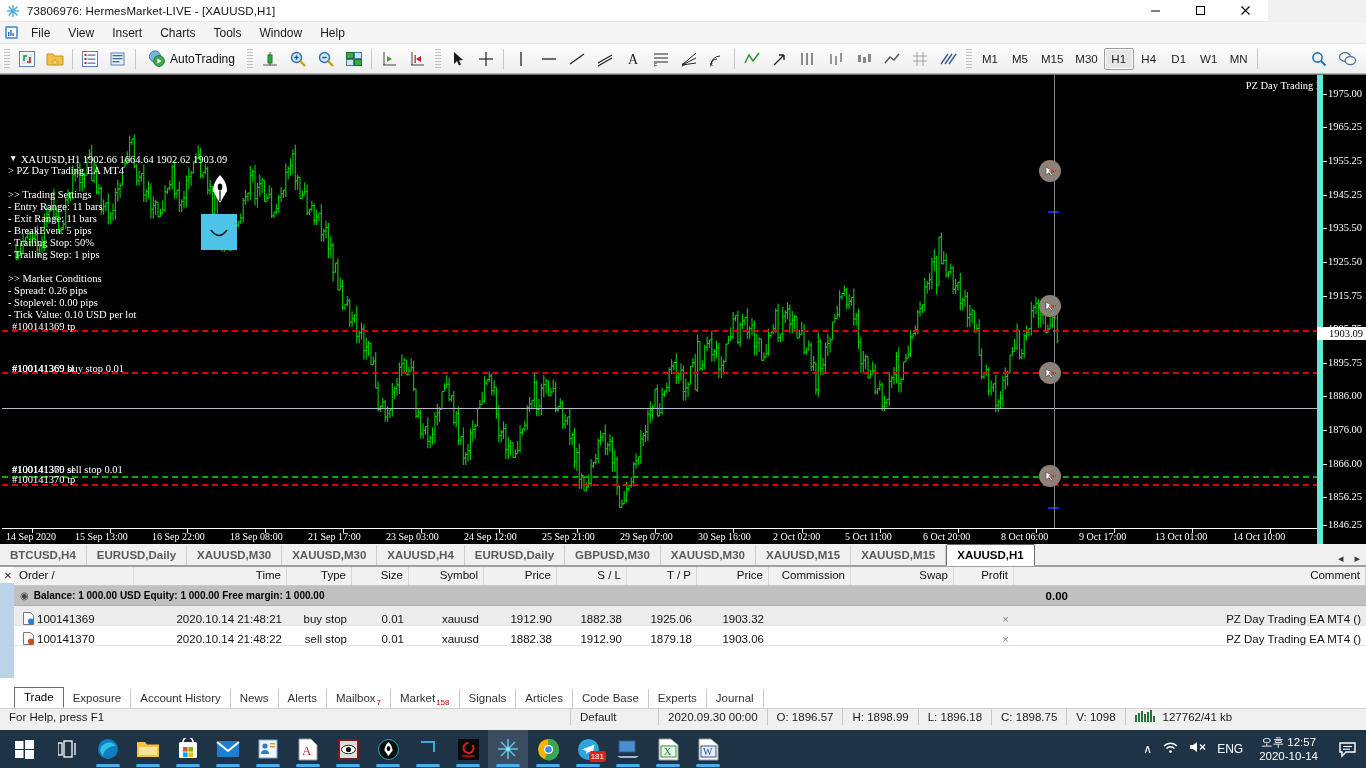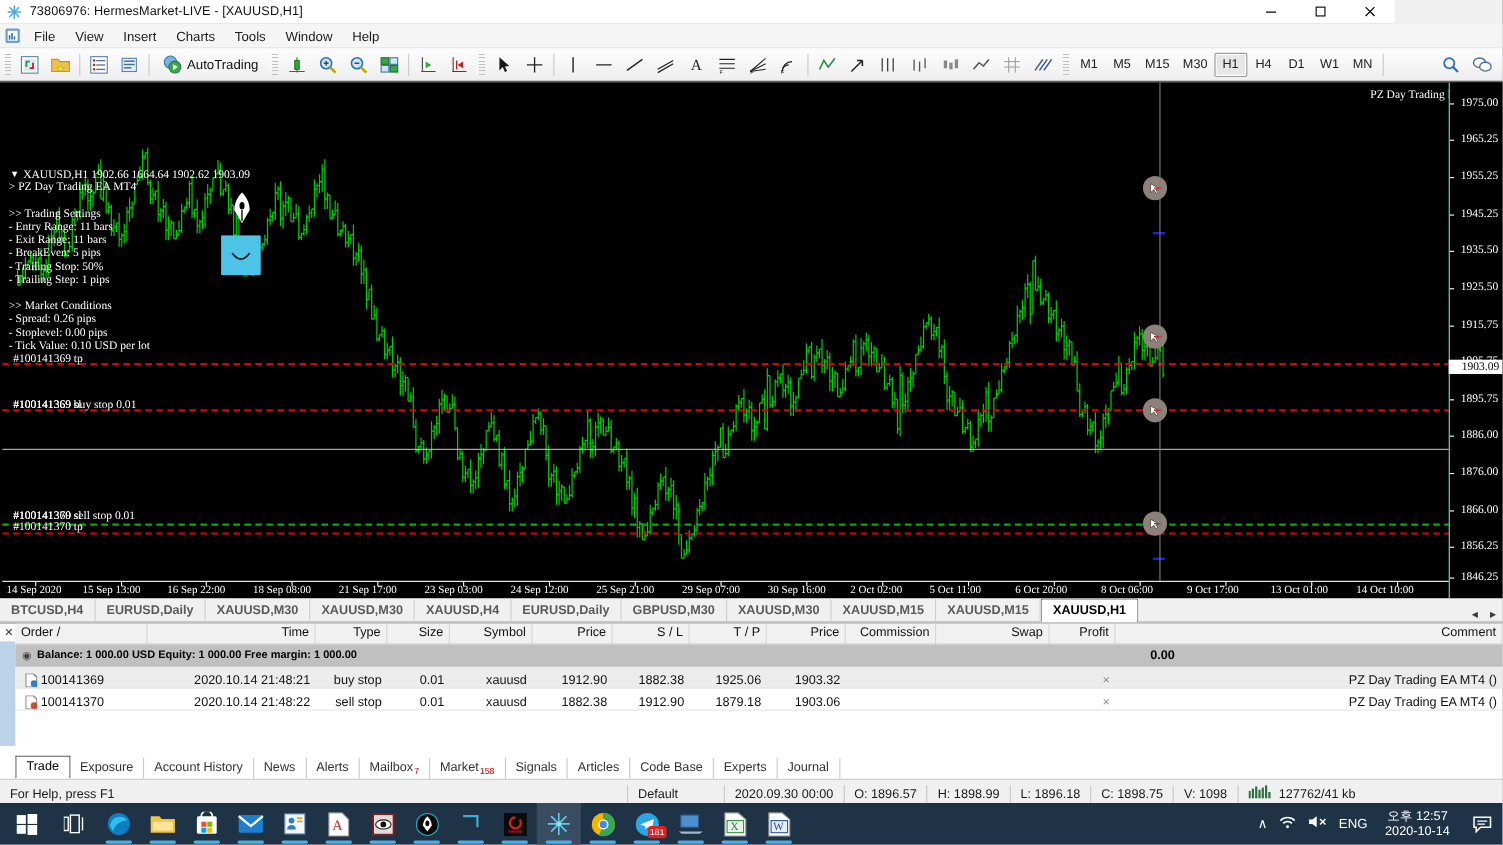--- a/index.html
+++ b/index.html
@@ -48,21 +48,21 @@
   .tfbtn.active{ border-color:#9c9c9c; background:#e6e6e6; box-shadow:inset 0 0 0 1px #fff; }
 
   
   .chartwrap{
     position:absolute; left:0; top:74px; width:1366px; height:470px;
     background:#000; border-top:1px solid #6e6e6e;
   }
   .chartarea{ position:absolute; left:2px; top:0; right:0; bottom:0; overflow:hidden; }
   .price-axis{
     position:absolute; right:0; top:0; width:49px; height:100%;
-    border-left:1px solid #5eead4; background:#000;
+    border-left:6px solid #5eead4; background:#000;
   }
   .price-lbl{ position:absolute; right:4px; font-size:10.5px; color:#ffffff; font-family:"Liberation Serif",serif; }
   .price-tick{ position:absolute; left:0; width:4px; height:1px; background:#fff; }
   .cur-price{
     position:absolute; right:0; width:49px; height:13px; background:#ffffff; color:#000;
     font-size:10.5px; font-family:"Liberation Serif",serif; text-align:right; padding-right:3px; line-height:13px;
   }
   .time-axis{
     position:absolute; left:0; bottom:0; width:1317px; height:16px;
     border-top:1px solid #ffffff; background:#000;
@@ -118,21 +118,21 @@
   
   .termtabs{ position:absolute; left:14px; bottom:0px; right:0; height:22px;
     display:flex; align-items:flex-end; }
   .ttab{ font-size:11.5px; color:#333; padding:3px 9px; border-right:1px solid #c9c9c9; height:19px; }
   .ttab.active{ background:#fff; border:1px solid #6b6b6b; height:21px; color:#000; border-bottom-color:#fff;}
   .badge{ font-size:8px; color:#c00000; vertical-align:-3px; margin-left:1px; }
 
   
   .statusbar{
     position:absolute; left:0; top:708px; width:1366px; height:22px; background:#f0f0f0;
-    display:flex; align-items:flex-end; border-top:1px solid #cfcfcf;
+    display:flex; align-items:flex-start; border-top:1px solid #cfcfcf;
   }
   .sb-seg{ font-size:11.5px; color:#1a1a1a; padding:0 9px; border-left:1px solid #c8c8c8; height:16px; line-height:16px; white-space:nowrap;}
   .sb-seg.first{ border-left:none; }
 
   
   .taskbar{
     position:absolute; left:0; top:730px; width:1366px; height:38px; background:#1f3347;
     display:flex; align-items:center;
   }
   .tb-start{ width:48px; height:38px; display:flex; align-items:center; justify-content:center; }

